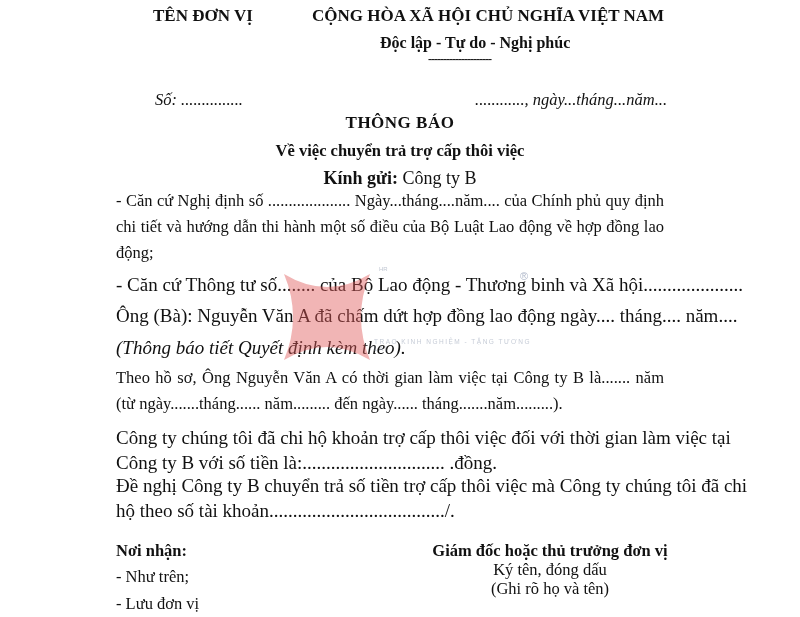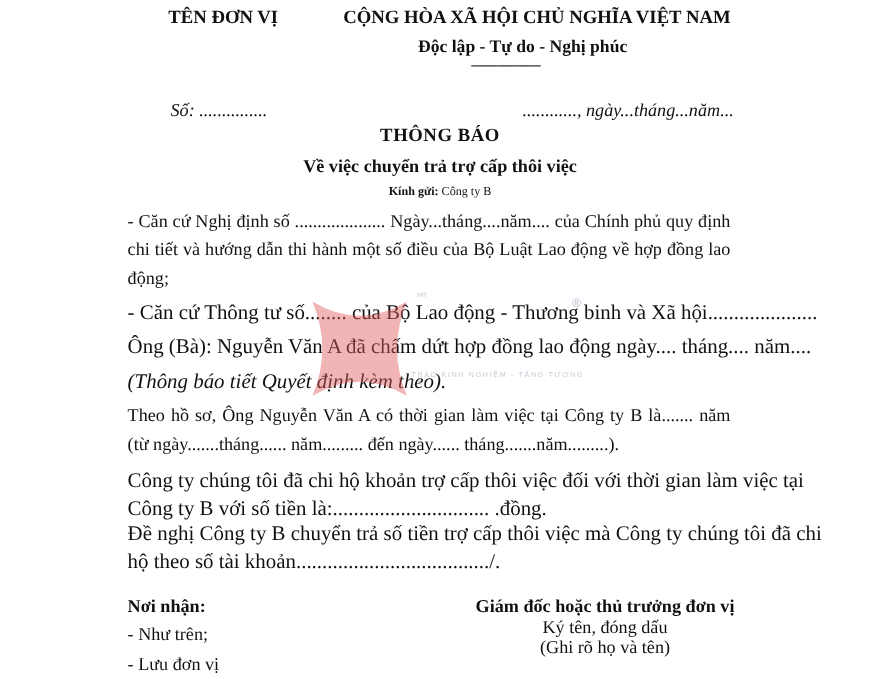--- a/index.html
+++ b/index.html
@@ -31,21 +31,21 @@
 <div class="abs b f17" style="left:153px; top:6px;">TÊN ĐƠN VỊ</div>
 <div class="abs b f17" style="left:312px; top:6px;">CỘNG HÒA XÃ HỘI CHỦ NGHĨA VIỆT NAM</div>
 <div class="abs b" style="left:380px; top:34px; font-size:16px;">Độc lập - Tự do - Nghị phúc</div>
 <div class="abs b" style="left:428px; top:52px; font-size:12px; letter-spacing:-1px;">---------------------</div>
 
 <div class="abs f16" style="left:155px; top:90px;font-style:italic;">Số: ...............</div>
 <div class="abs f16 i" style="left:475px; top:90px;">............, ngày...tháng...năm...</div>
 
 <div class="abs b center" style="left:0; width:800px; top:113px; font-size:17px; letter-spacing:0.5px;">THÔNG BÁO</div>
 <div class="abs b center" style="left:0; width:800px; top:141px; font-size:16.5px;">Về việc chuyển trả trợ cấp thôi việc</div>
-<div class="abs center" style="left:0; width:800px; top:168px; font-size:11px;">
+<div class="abs center" style="left:0; width:800px; top:168px; font-size:18px;">
   <span class="b">Kính gửi:</span><span> Công ty B</span>
 </div>
 
 <div class="para" style="top:188px;">- Căn cứ Nghị định số .................... Ngày...tháng....năm.... của Chính phủ quy định chi tiết và hướng dẫn thi hành một số điều của Bộ Luật Lao động về hợp đồng lao động;</div>
 <div class="line" style="top:274px;">- Căn cứ Thông tư số........ của Bộ Lao động - Thương binh và Xã hội.....................</div>
 <div class="line" style="top:305px;">Ông (Bà): Nguyễn Văn A đã chấm dứt hợp đồng lao động ngày.... tháng.... năm....</div>
 <div class="line i" style="top:337px;">(Thông báo tiết Quyết định kèm theo).</div>
 <div class="para" style="top:365px;">Theo hồ sơ, Ông Nguyễn Văn A có thời gian làm việc tại Công ty B là....... năm (từ ngày.......tháng...... năm......... đến ngày...... tháng.......năm.........).</div>
 <div class="line" style="top:427px;">Công ty chúng tôi đã chi hộ khoản trợ cấp thôi việc đối với thời gian làm việc tại</div>
 <div class="line" style="top:452px;">Công ty B với số tiền là:.............................. .đồng.</div>

